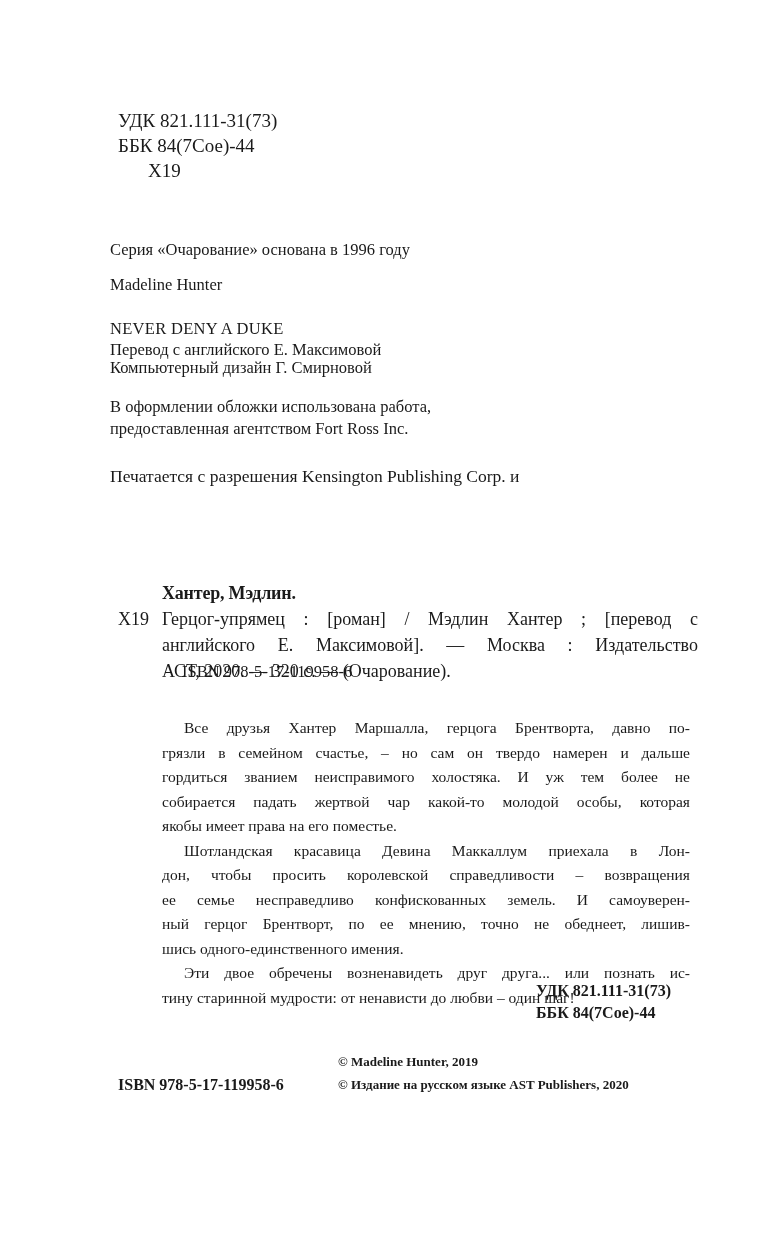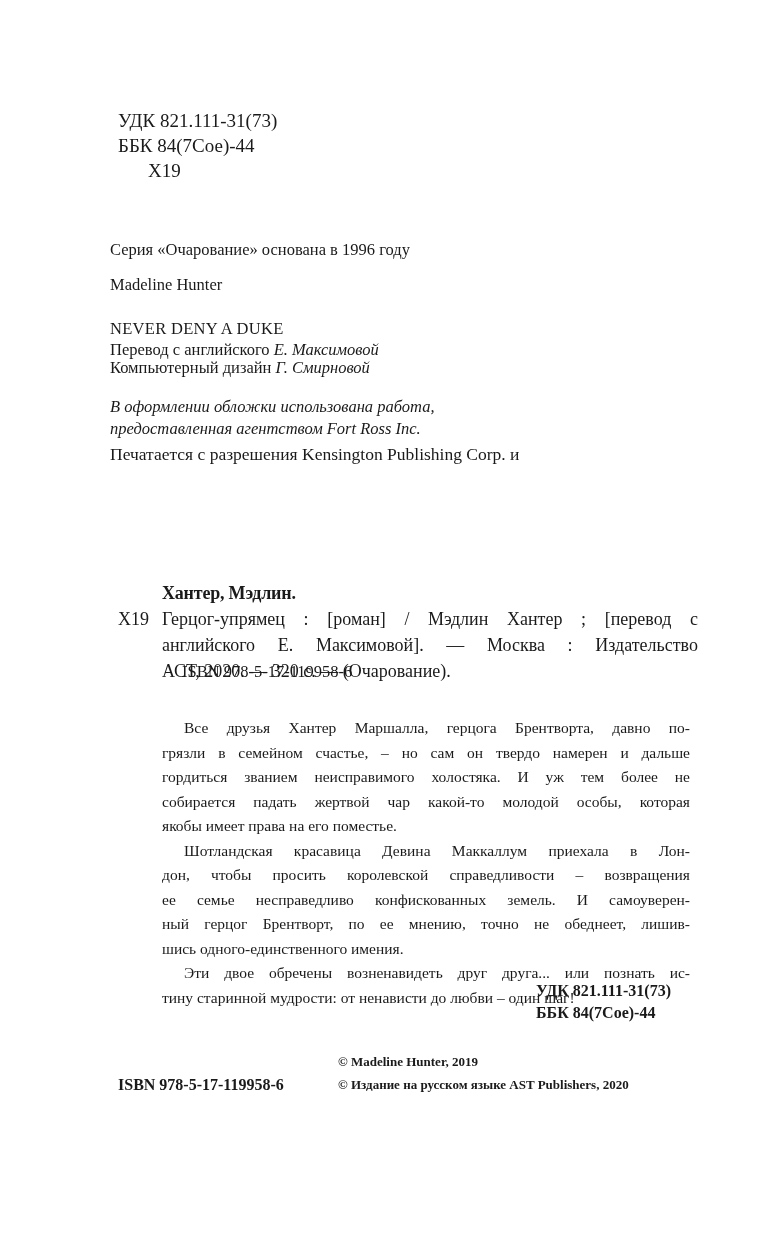--- a/index.html
+++ b/index.html
@@ -6,21 +6,21 @@
     body {
       width: 768px; height: 1241px; position: relative; overflow: hidden;
       font-family: "Liberation Serif", "DejaVu Serif", serif;
       color: #1a1a1a;
     }
     .abs { position: absolute; white-space: nowrap; }
     .udk-top { left: 118px; top: 108px; font-size: 19px; line-height: 25px; }
     .udk-top .x19 { padding-left: 30px; }
     .center-block { position: absolute; left: 110px; width: 590px; text-align: left; }
     .c-line { font-size: 16.5px; line-height: 22px; white-space: nowrap; }
-    .ital { font-style: italic; }
+    .ital { }
     .catalog { position: absolute; left: 118px; top: 580px; width: 580px; font-size: 18px; line-height: 26px; }
     .catalog .author { padding-left: 44px; font-weight: bold; font-family: Liberation Serif, serif; letter-spacing: -0.2px; }
     .catalog .row { display: flex; }
     .catalog .idx { width: 44px; flex: none; }
     .catalog .desc { flex: 1; text-align: justify; text-align-last: justify; }
     .catalog .desc.last { text-align-last: left; }
     .isbn-line { left: 182px; top: 662px; font-size: 16.5px; }
     .annotation { position: absolute; left: 162px; top: 716px; width: 528px; font-size: 15.5px; line-height: 24.5px; }
     .annotation .ln { display: block; text-align: justify; text-align-last: justify; white-space: nowrap; word-spacing: 0; }
     .annotation .ln.end { text-align-last: left; }
@@ -56,21 +56,21 @@
 <div class="center-block" style="top:357px;">
   <div class="c-line">
     <span>Компьютерный дизайн</span>
     <span class="ital">Г. Смирновой</span>
   </div>
 </div>
 <div class="center-block" style="top:396px;">
   <div class="c-line ital">В оформлении обложки использована работа,</div>
   <div class="c-line ital">предоставленная агентством Fort Ross Inc.</div>
 </div>
-<div class="center-block" style="top:442px; font-size:17px;">
+<div class="center-block" style="top:464px; font-size:17px;">
   <div class="c-line" style="font-size:17.5px; line-height:25px;">Печатается с разрешения Kensington Publishing Corp. и</div>
 </div>
 
 <div class="catalog">
   <div class="author">Хантер, Мэдлин.</div>
   <div class="row">
     <div class="idx">Х19</div>
     <div class="desc">Герцог-упрямец : [роман] / Мэдлин Хантер ; [перевод с</div>
   </div>
   <div class="row">

